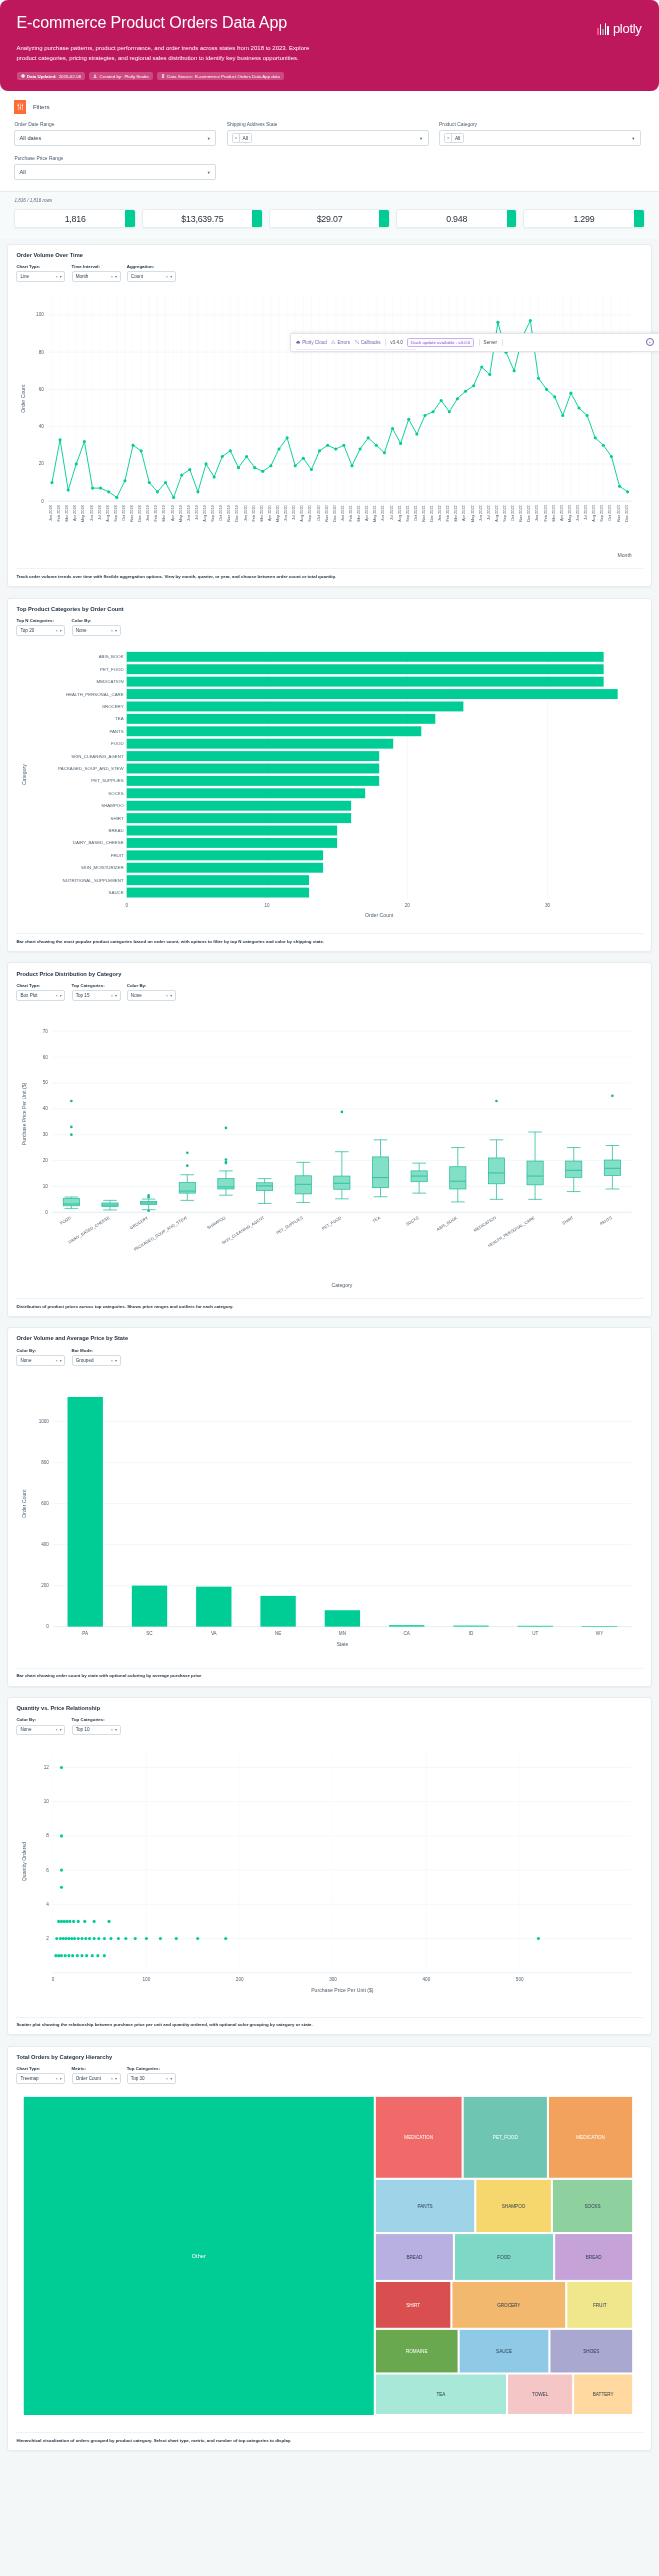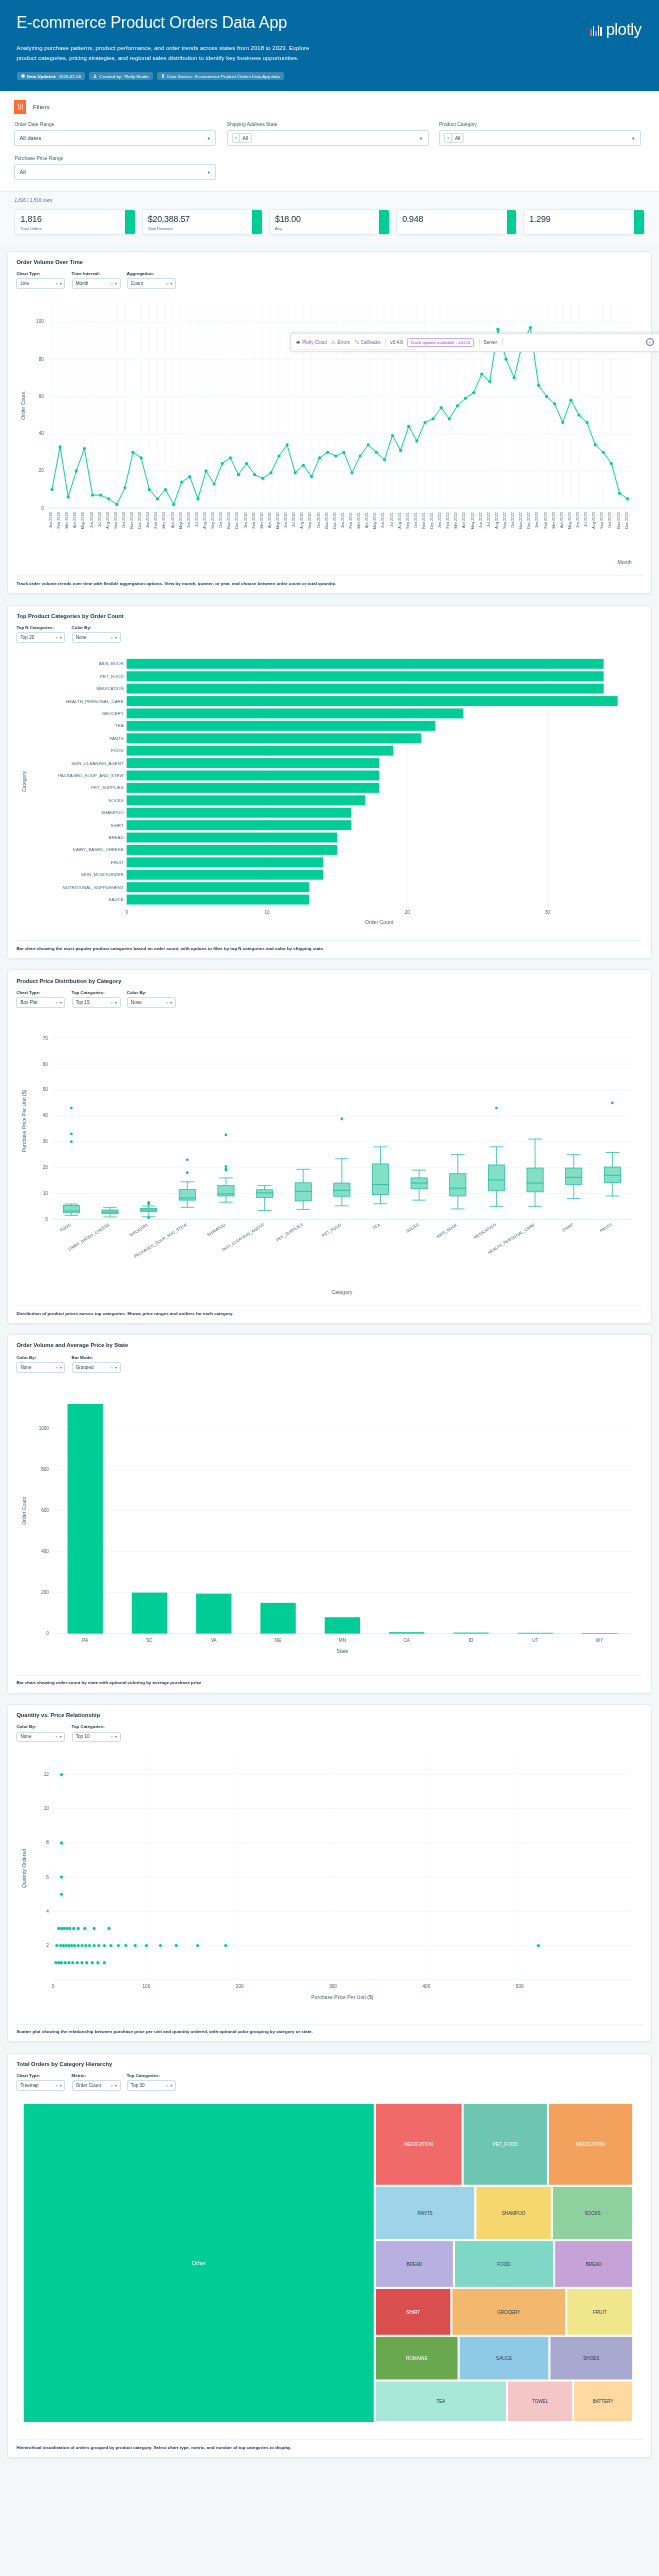--- a/index.html
+++ b/index.html
@@ -6,23 +6,24 @@
   body {
     width: 659px;
     font-family: "Liberation Sans", sans-serif;
     background: #f4f7f8;
     color: #2b3e50;
     -webkit-font-smoothing: antialiased;
   }
 
   
   .hero {
-    background: #0369a1;
+    background: #be185d;
     padding: 13.4px 16.5px 11.3px 16.5px;
     position: relative;
+    border-radius: 8px;
   }
   .hero-title {
     font-size: 16px;
     font-weight: 400;
     color: #ffffff;
     line-height: 1.22;
     max-width: 309px;
     letter-spacing: -0.1px;
   }
   .hero-sub {
@@ -48,21 +49,21 @@
   .brand {
     position: absolute;
     right: 17.5px;
     top: 20.6px;
     display: flex;
     align-items: center;
     gap: 4.1px;
   }
   .brand-mark { display: flex; align-items: flex-end; gap: 1px; height: 13.4px; }
   .brand-mark i { display: block; width: 1.5px; border-radius: 0.5px; }
-  .brand-text { color: #fff; font-size: 16px; letter-spacing: -0.3px; }
+  .brand-text { color: #fff; font-size: 13px; letter-spacing: -0.3px; }
 
   
   .filters {
     background: #ffffff;
     padding: 8.2px 14.4px 11.3px 14.4px;
   }
   .filters-head { display: flex; align-items: center; gap: 7.2px; margin-bottom: 8.2px; }
   .filters-icon {
     width: 11.3px; height: 14.4px; background: #ff6b35;
     display:flex; align-items:center; justify-content:center;
@@ -99,25 +100,26 @@
 
   
   .kpi-band { background: #f7fafb; padding: 6.2px 14.4px 10.3px 14.4px; border-top: 0.5px solid #e3ecef; }
   .rows-note { font-size: 4.6px; font-style: italic; color: #5b6b7a; margin-bottom: 6.2px; }
   .kpi-row { display: flex; gap: 5.7px; }
   .kpi {
     flex: 1;
     background: #ffffff;
     border: 0.5px solid #e6edf1;
     border-radius: 2.6px;
-    height: 26px;
+    height: 19px;
     position: relative;
     overflow: hidden;
     padding: 4.1px 5.2px;
     box-shadow: 0 0.5px 1px rgba(20,40,60,0.04);
+    text-align: center;
   }
   .kpi .v { font-size: 8.8px; color: #1f2d3d; letter-spacing: -0.2px; line-height: 1.15; }
   .kpi .l { font-size: 3.9px; color: #5b6b7a; margin-top: 1.5px; }
   .kpi .accent { position: absolute; right: 0; top: 0; bottom: 0; width: 9.8px; background: #00cc96; }
 
   
   .devbar {
     position: absolute;
     left: 290px;
     top: 333px;
@@ -286,26 +288,26 @@
 
 <div class="kpi-band">
   <div class="rows-note">1,816 / 1,816 rows</div>
   <div class="kpi-row">
     <div class="kpi">
       <div class="v">1,816</div>
       <div class="l">Total Orders</div>
       <div class="accent"></div>
     </div>
     <div class="kpi">
-      <div class="v">$20,388.57</div>
+      <div class="v">$13,639.75</div>
       <div class="l">Total Revenue</div>
       <div class="accent"></div>
     </div>
     <div class="kpi">
-      <div class="v">$18.00</div>
+      <div class="v">$29.07</div>
       <div class="l">Avg</div>
       <div class="accent"></div>
     </div>
     <div class="kpi">
       <div class="v">0.948</div>
       <div class="l"></div>
       <div class="accent"></div>
     </div>
     <div class="kpi">
       <div class="v">1.299</div>

